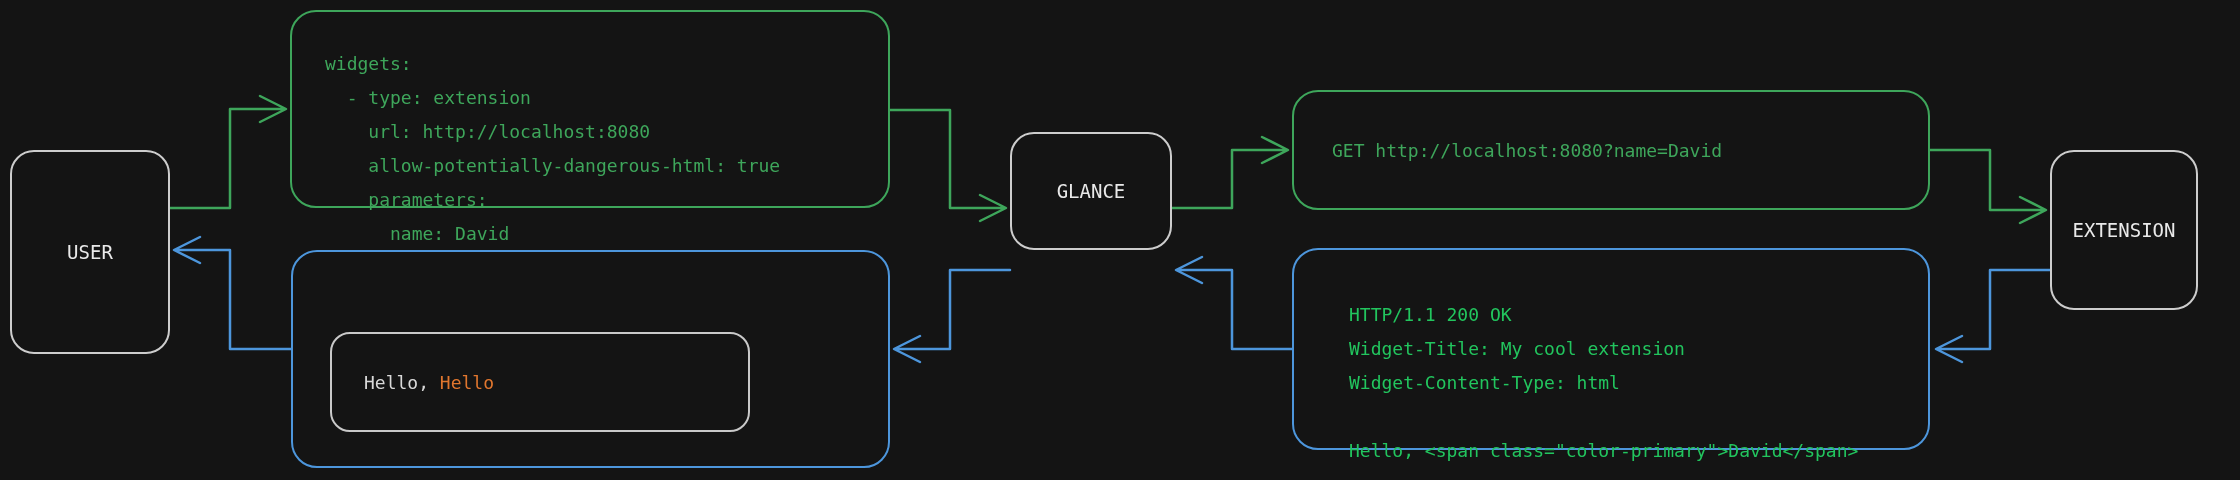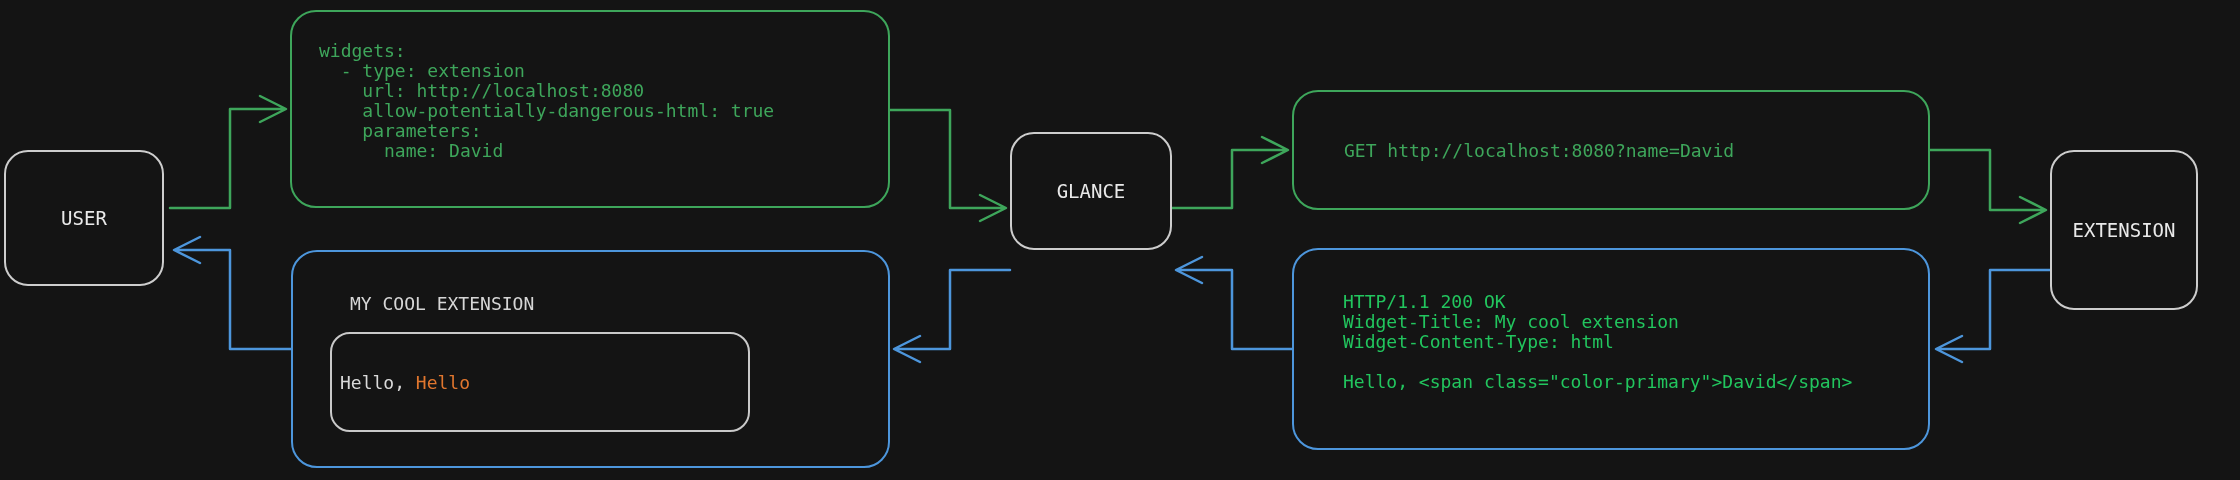--- a/index.html
+++ b/index.html
@@ -25,35 +25,35 @@
     font-size: 19px;
     box-sizing: border-box;
     background: #141414;
   }
   .box { position: absolute; box-sizing: border-box; border-radius: 26px; background: #141414; }
   .box.green { border: 2px solid #3EA65B; }
   .box.blue  { border: 2px solid #4D96DC; }
 
   .code {
     position: absolute;
-    margin: 0;
+    margin: 6px;
     font-family: "DejaVu Sans Mono", monospace;
     font-size: 18px;
-    line-height: 20px;
+    line-height: 34px;
     white-space: pre;
   }
   .code.green { color: #3EA65B; }
   .code.blue  { color: #22c55e; }
 
   .request-line {
     position: absolute;
     left: 0; top: 0; right: 0; bottom: 0;
     display: flex;
     align-items: center;
-    padding-left: 50px;
+    padding-left: 38px;
     font-size: 18px;
     color: #3EA65B;
     white-space: pre;
   }
 
   .widget-title {
     position: absolute;
     left: 57px;
     top: 40px;
     font-size: 18px;
@@ -65,21 +65,21 @@
     position: absolute;
     left: 37px;
     top: 80px;
     width: 420px;
     height: 100px;
     box-sizing: border-box;
     border: 2px solid #C9C9C9;
     border-radius: 20px;
     display: flex;
     align-items: center;
-    padding-left: 8px;
+    padding-left: 32px;
     font-size: 18px;
     white-space: pre;
   }
   .greeting-prefix { color: #D9D9D9; }
   .greeting-name { color: #E0762E; }
 </style>
 </head>
 <body>
 
 <div class="canvas">
@@ -90,21 +90,21 @@
     <path class="wire" d="M890 110 H950 V208 H1004 M980 195 L1006 208 L980 221" stroke="#3EA65B"></path>
     <path class="wire" d="M1172 208 H1232 V150 H1286 M1262 137 L1288 150 L1262 163" stroke="#3EA65B"></path>
     <path class="wire" d="M1930 150 H1990 V210 H2044 M2020 197 L2046 210 L2020 223" stroke="#3EA65B"></path>
 
     <path class="wire" d="M2050 270 H1990 V349 H1938 M1962 336 L1936 349 L1962 362" stroke="#4D96DC"></path>
     <path class="wire" d="M1292 349 H1232 V270 H1178 M1202 257 L1176 270 L1202 283" stroke="#4D96DC"></path>
     <path class="wire" d="M1010 270 H950 V349 H896 M920 336 L894 349 L920 362" stroke="#4D96DC"></path>
     <path class="wire" d="M291 349 H230 V250 H176 M200 237 L174 250 L200 263" stroke="#4D96DC"></path>
   </svg>
 
-  <div class="node" style="left:4px; top:150px; width:160px; height:136px;">
+  <div class="node" style="left:10px; top:150px; width:160px; height:204px;">
     <span>USER</span>
   </div>
 
   <div class="node" style="left:1010px; top:132px; width:162px; height:118px;">
     <span>GLANCE</span>
   </div>
 
   <div class="node" style="left:2050px; top:150px; width:148px; height:160px;">
     <span>EXTENSION</span>
   </div>
@@ -112,21 +112,20 @@
   <div class="box green" style="left:290px; top:10px; width:600px; height:198px;">
     <pre class="code green" style="left:27px; top:29px;">widgets:
   - type: extension
     url: http://localhost:8080
     allow-potentially-dangerous-html: true
     parameters:
       name: David</pre>
   </div>
 
   <div class="box blue" style="left:291px; top:250px; width:599px; height:218px;">
-    <span class="widget-title">MY COOL EXTENSION</span>
     <div class="inner-box">
       <span class="greeting-prefix">Hello, </span><span class="greeting-name">Hello</span>
     </div>
   </div>
 
   <div class="box green" style="left:1292px; top:90px; width:638px; height:120px;">
     <div class="request-line">GET http://localhost:8080?name=David</div>
   </div>
 
   <div class="box blue" style="left:1292px; top:248px; width:638px; height:202px;">

